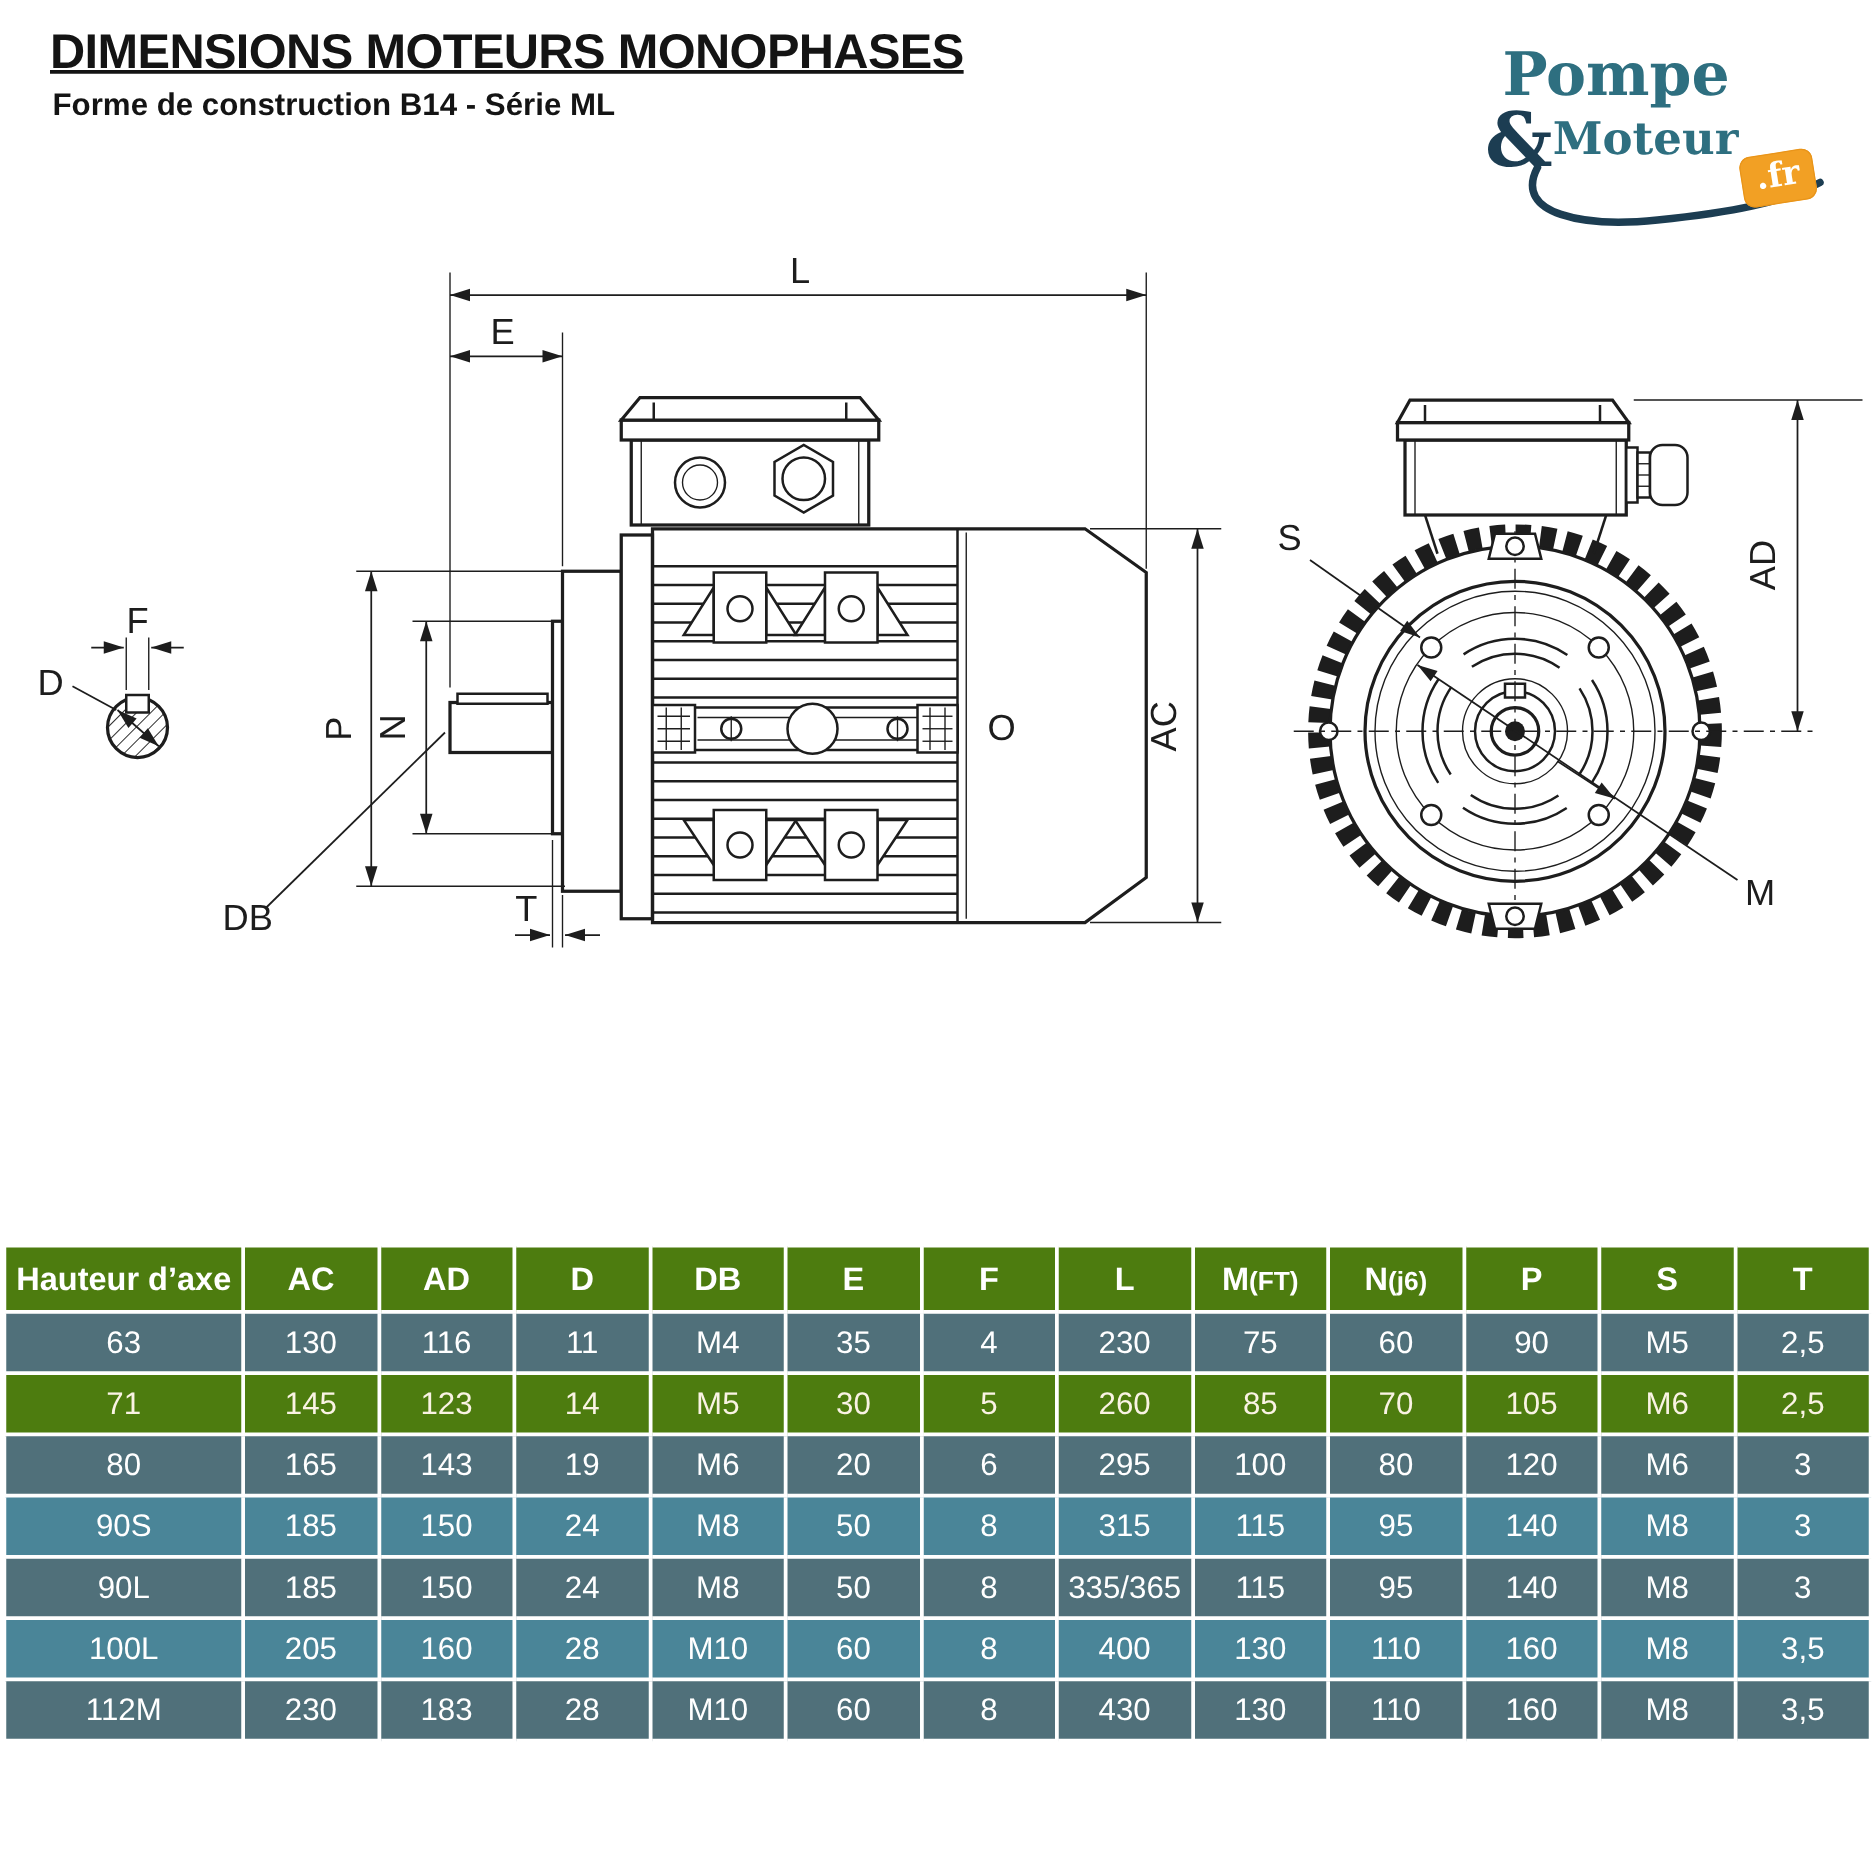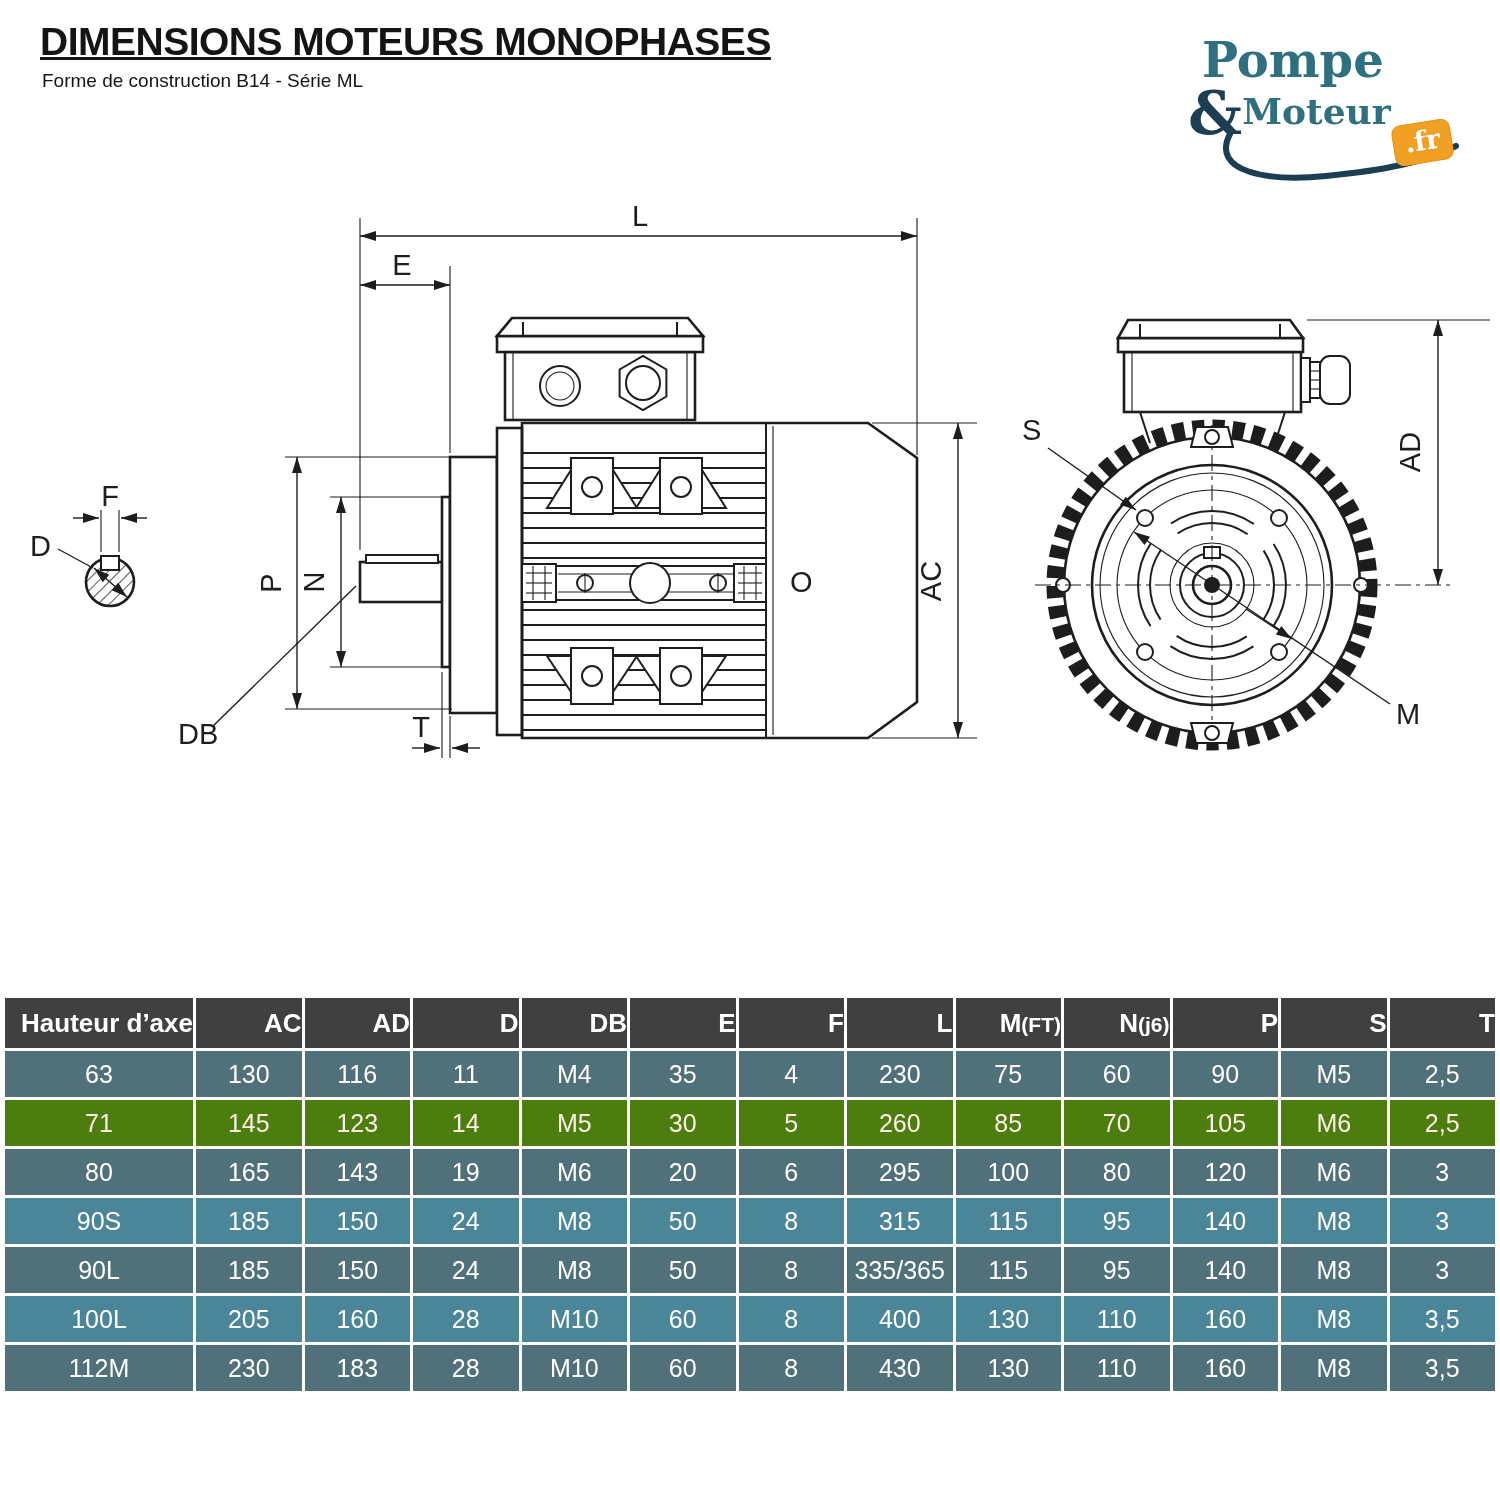--- a/index.html
+++ b/index.html
@@ -1,21 +1,21 @@
 <!DOCTYPE html>
 <html><head>
 <meta charset="utf-8">
 <style>
   html,body{margin:0;padding:0;background:#ffffff;}
   .page{position:relative;width:1500px;height:1500px;background:#fff;overflow:hidden;
         font-family:"Liberation Sans",sans-serif;}
   
   .title{position:absolute;left:40px;top:20px;font-size:39px;font-weight:800;
          color:#141414;letter-spacing:-0.5px;text-decoration:underline;}
-  .subtitle{position:absolute;left:42px;top:70px;font-size:19px;font-weight:400;color:#141414;}
+  .subtitle{position:absolute;left:42px;top:70px;font-size:25px;font-weight:700;color:#141414;}
   
   .logo{position:absolute;top:18px;right:30px;width:310px;height:160px;cursor:pointer;margin-top:12px;}
   .logo-p{position:absolute;left:42px;top:2px;font-family:"DejaVu Serif",serif;font-weight:700;
           font-size:48px;color:#2E6F80;}
   .logo-m{position:absolute;left:28px;top:48px;white-space:nowrap;}
   .logo-amp{font-family:"DejaVu Serif",serif;font-weight:700;font-size:60px;color:#1C3D52;
             vertical-align:-10px;}
   .logo-word{font-family:"DejaVu Serif",serif;font-weight:700;font-size:36px;color:#2E6F80;}
   .fr-badge{position:absolute;right:18px;top:92px;background:#F2A024;color:#fff;font-weight:700;
             font-size:27px;font-family:"DejaVu Serif",serif;padding:3px 12px 7px;border-radius:9px;
@@ -29,21 +29,21 @@
   .thin{stroke:#1d1d1d;stroke-width:1.1;fill:none;}
   .wh{fill:#ffffff;stroke:#1d1d1d;stroke-width:2;}
   .wh25{fill:#ffffff;stroke:#1d1d1d;stroke-width:2.6;}
   .dim{stroke:#1d1d1d;stroke-width:1.4;fill:none;}
   .cl{stroke:#1d1d1d;stroke-width:1.1;fill:none;stroke-dasharray:16 5 4 5;}
   
   .dim-table{position:absolute;left:2px;top:995px;width:1496px;border-collapse:collapse;
              table-layout:fixed;}
   .dim-table th,.dim-table td{border:3px solid #fff;color:#fff;text-align:center;
              font-size:25px;padding:0;height:46px;font-weight:500;}
-  .dim-table thead th{background:#404040;font-weight:700;font-size:26px;height:50px;text-align:right;}
+  .dim-table thead th{background:#4d7c0f;font-weight:700;font-size:26px;height:50px;}
   .dim-table th:first-child,.dim-table td:first-child{width:188px;}
   .hsuf{font-weight:700;font-size:21px;}
   .dim-table tbody tr:nth-child(odd) td{background:#50707A;}
   .dim-table tbody tr:nth-child(even) td{background:#4A8598;}
   .dim-table tbody tr.hl td{background:#4d7c0f;color:#FAF3E4;}
 </style>
 </head>
 <body>
 
 <div class="page">

